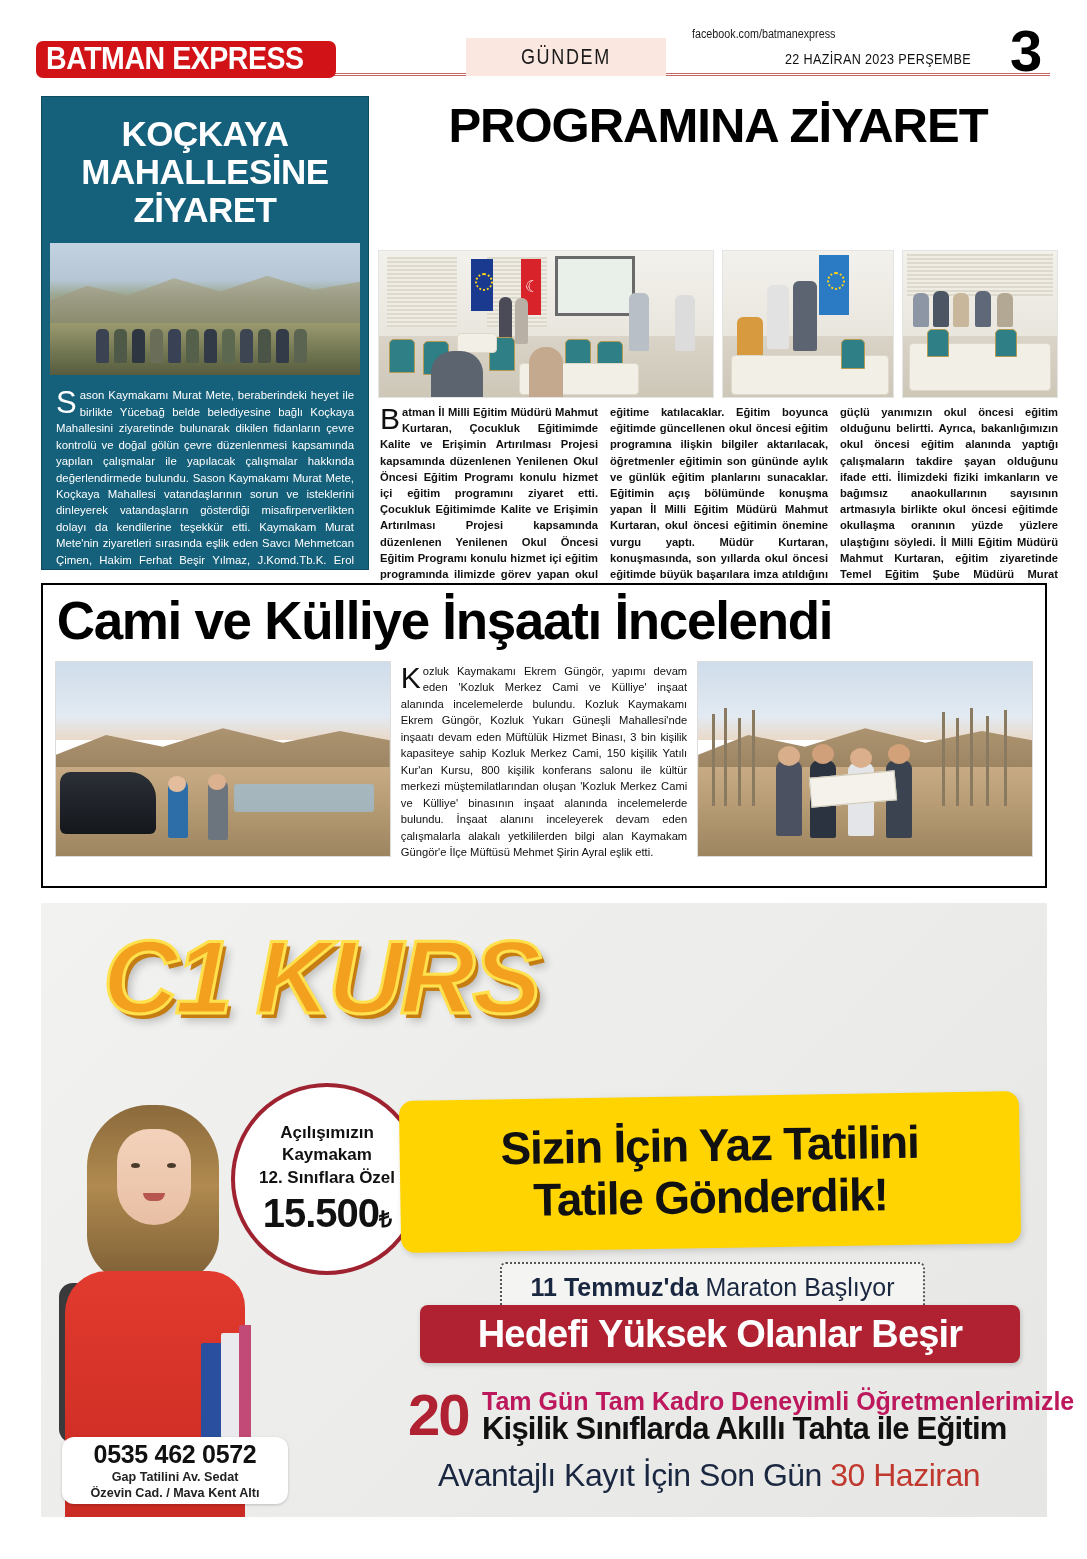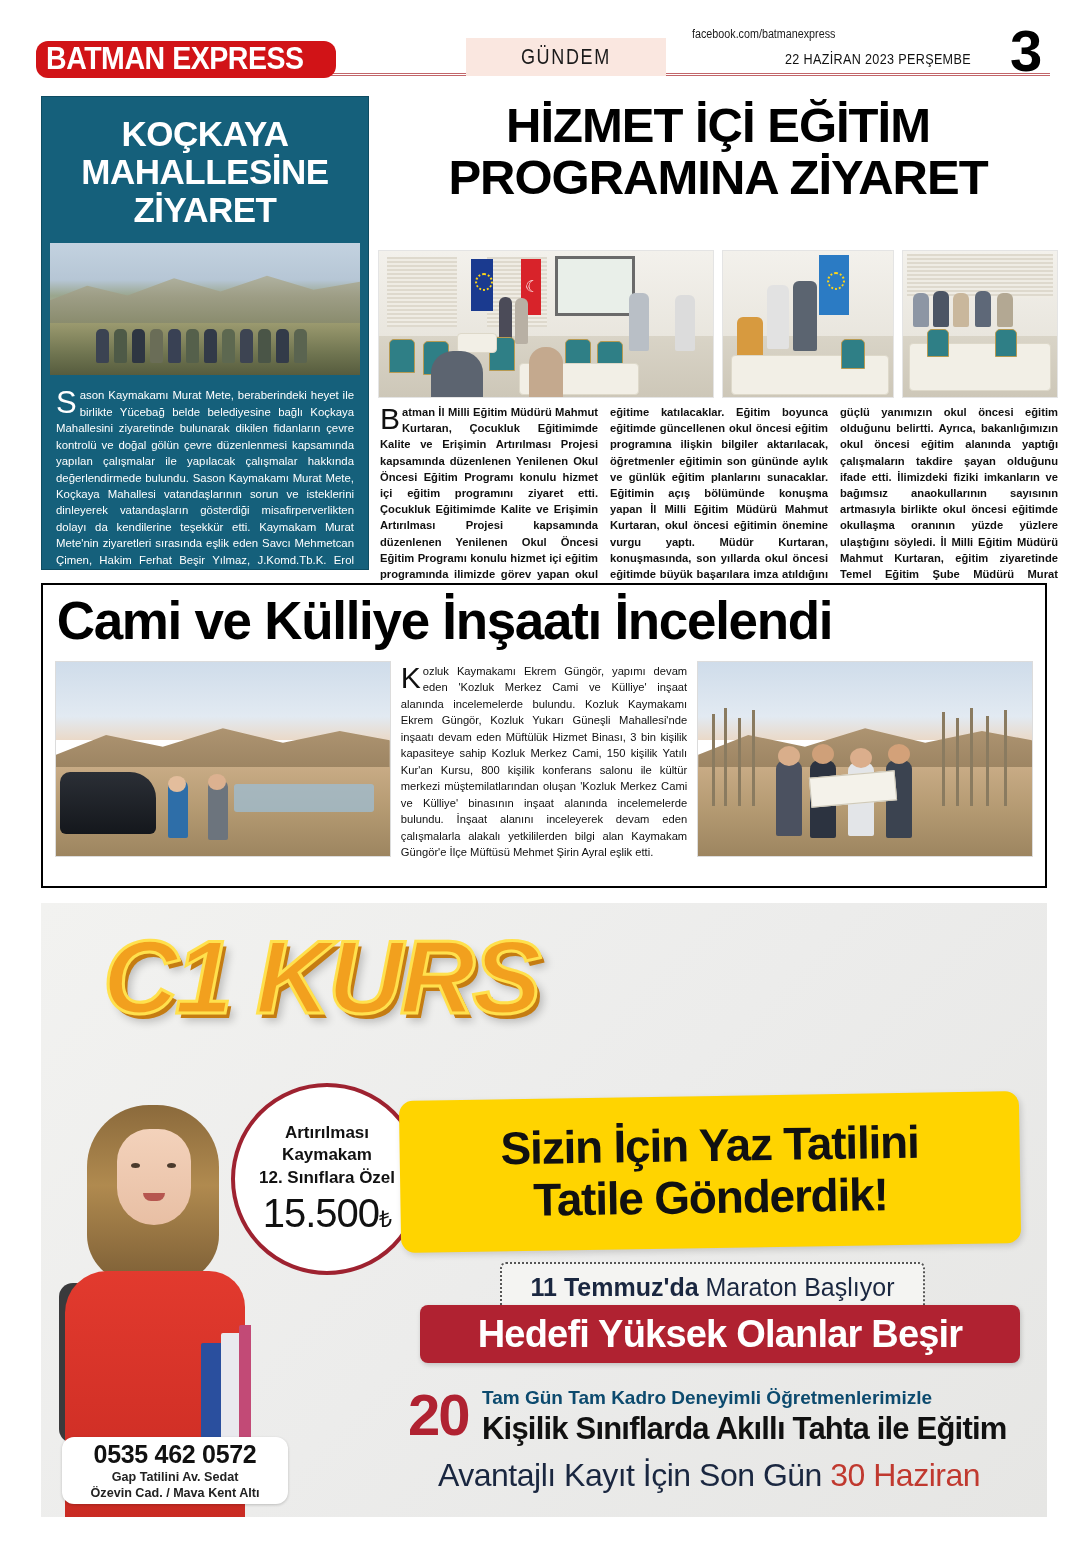--- a/index.html
+++ b/index.html
@@ -12,21 +12,21 @@
   }
 
   
   .masthead {
     position: absolute; left: 0; top: 0; width: 1087px; height: 88px;
   }
   .logo-box {
     position: absolute; left: 36px; top: 41px;
     background: #d11317;
     padding: 2px 10px 4px 10px;
-    border-radius: 12px;
+    border-radius: 7px;
   }
   .logo-text {
     color: #ffffff;
     font-size: 31px;
     font-weight: bold;
     letter-spacing: -0.5px;
     font-family: "Liberation Sans", sans-serif;
     font-stretch: condensed;
     line-height: 1.0;
     white-space: nowrap;
@@ -231,21 +231,21 @@
   .g-books { position:absolute; left:150px; top:300px; width:52px; height:170px; }
   .bk { position:absolute; width:22px; border-radius:2px; }
 
   .circle-badge {
     position: absolute; left: 190px; top: 180px; width: 192px; height: 192px;
     background: #ffffff; border: 4px solid #9e2230; border-radius: 50%;
     display:flex; flex-direction:column; align-items:center; justify-content:center;
     text-align:center;
   }
   .cb-l1 { font-size: 17px; font-weight: bold; color:#111; line-height:1.3; }
-  .cb-price { font-size: 40px; font-weight: normal; color:#111; letter-spacing:-1px; margin-top:2px; }
+  .cb-price { font-size: 40px; font-weight: bold; color:#111; letter-spacing:-1px; margin-top:2px; }
   .cb-price small { font-size: 23px; }
 
   .yellow-banner {
     position: absolute; left: 400px; top: 1096px; width: 620px; height: 152px;
     background: #ffd400; border-radius: 14px;
     transform: rotate(-0.9deg);
     box-shadow: 2px 3px 6px rgba(0,0,0,0.15);
     display:flex; flex-direction:column; align-items:center; justify-content:center;
   }
   .yb-line {
@@ -270,21 +270,21 @@
   }
   .rb-text { font-size: 38px; font-weight: bold; color:#fff; letter-spacing:-0.8px; white-space:nowrap; }
 
   .num20 {
     position: absolute; left: 408px; top: 1386px;
     font-size: 58px; font-weight: bold; color:#b02231; line-height:1;
     letter-spacing:-2px;
   }
   .l20-top {
     position: absolute; left: 482px; top: 1387px;
-    font-size: 19px; font-weight: bold; color:#0c4a6e; white-space:nowrap;
+    font-size: 25px; font-weight: bold; color:#be185d; white-space:nowrap;
   }
   .l20-bot {
     position: absolute; left: 482px; top: 1411px;
     font-size: 31px; font-weight: bold; color:#111; letter-spacing:-0.8px; white-space:nowrap;
   }
   .last-line {
     position: absolute; left: 438px; top: 1457px;
     font-size: 32px; font-weight: 500; color:#1a2740; letter-spacing:-0.5px; white-space:nowrap;
   }
   .last-line .red { color:#c0392f; }
@@ -330,21 +330,20 @@
     <div class="sp-fig" style="left:172px;background:#5d6850;"></div>
     <div class="sp-fig" style="left:190px;background:#3d4452;"></div>
     <div class="sp-fig" style="left:208px;background:#4a5547;"></div>
     <div class="sp-fig" style="left:226px;background:#333b49;"></div>
     <div class="sp-fig" style="left:244px;background:#5a6450;"></div>
   </div>
   <div class="sidebar-body">Sason Kaymakamı Murat Mete, beraberindeki heyet ile birlikte Yücebağ belde belediyesine bağlı Koçkaya Mahallesini ziyaretinde bulunarak dikilen fidanların çevre kontrolü ve doğal gölün çevre düzenlenmesi kapsamında yapılan çalışmalar ile yapılacak çalışmalar hakkında değerlendirmede bulundu. Sason Kaymakamı Murat Mete, Koçkaya Mahallesi vatandaşlarının sorun ve isteklerini dinleyerek vatandaşların gösterdiği misafirperverlikten dolayı da kendilerine teşekkür etti. Kaymakam Murat Mete'nin ziyaretleri sırasında eşlik eden Savcı Mehmetcan Çimen, Hakim Ferhat Beşir Yılmaz, J.Komd.Tb.K. Erol Büyüktopçu, İlçe J.K. Murat Madenüs, Yücebağ Belde Belediye Başkanı Abdullah Bil ile kurum ve kuruluş amirleri katıldı.</div>
 </div>
 
 <div class="headline1">
-  <div>HİZMET İÇİ EĞİTİM</div>
   <div>PROGRAMINA ZİYARET</div>
 </div>
 
 <div class="photo-row">
   <div class="pr-photo pr-1">
     <div class="room-bg"></div>
     <div class="room-wall"></div>
     <div class="room-floor"></div>
     <div class="blind" style="left:8px;width:70px;"></div>
     <div class="blind" style="left:108px;width:60px;"></div>
@@ -451,21 +450,21 @@
     <div class="g-bag"></div>
     <div class="g-body"></div>
     <div class="g-books">
       <div class="bk" style="left:0;top:10px;height:150px;background:#2a4f9e;"></div>
       <div class="bk" style="left:20px;top:0;height:150px;background:#e9e9ee;"></div>
       <div class="bk" style="left:38px;top:-8px;height:150px;background:#c24a76;"></div>
     </div>
   </div>
 
   <div class="circle-badge">
-    <div class="cb-l1">Artırılması</div>
+    <div class="cb-l1">Açılışımızın</div>
     <div class="cb-l1">Kaymakam</div>
     <div class="cb-l1">12. Sınıflara Özel</div>
     <div class="cb-price"><span>15.500</span><small>₺</small></div>
   </div>
 </div>
 
 <div class="yellow-banner">
   <div class="yb-line">Sizin İçin Yaz Tatilini</div>
   <div class="yb-line">Tatile Gönderdik!</div>
 </div>

